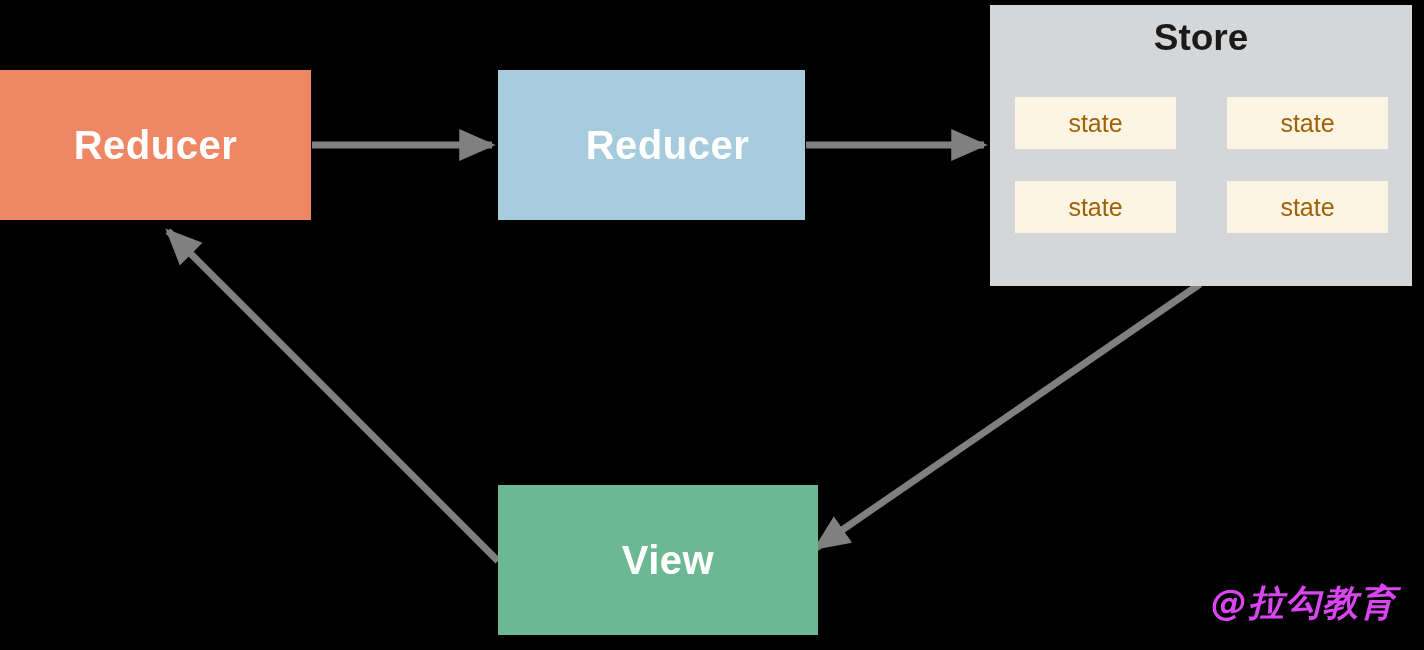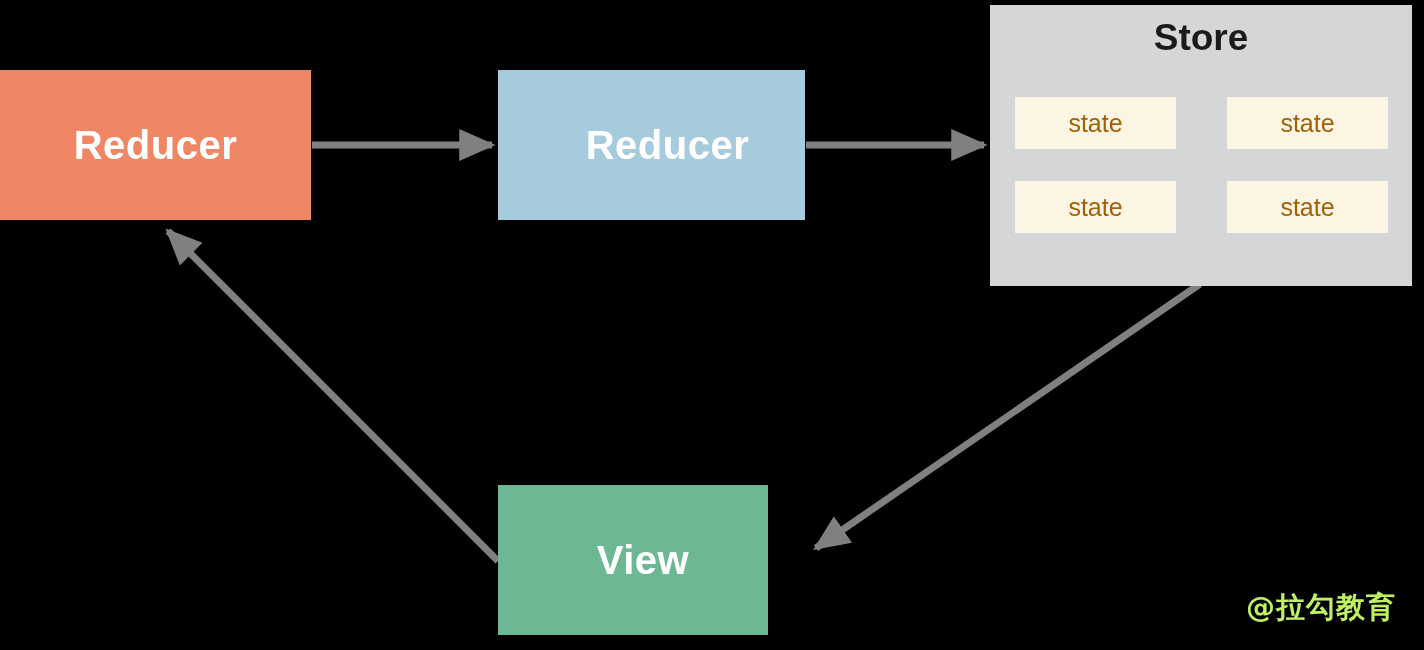--- a/index.html
+++ b/index.html
@@ -45,21 +45,21 @@
     top: 70px;
     width: 307px;
     height: 150px;
     background: #a6cbdd;
     padding-left: 32px;
   }
   
   #node-view {
     left: 498px;
     top: 485px;
-    width: 270px;
+    width: 320px;
     height: 150px;
     background: #6cb893;
     padding-left: 20px;
   }
   
   #node-store {
     left: 990px;
     top: 5px;
     width: 422px;
     height: 281px;
@@ -111,26 +111,27 @@
     left: 0;
     top: 0;
     width: 1424px;
     height: 650px;
     pointer-events: none;
   }
   #watermark {
     position: absolute;
     right: 28px;
     bottom: 22px;
-    color: #bef264;
-    font-size: 29px;
+    color: #d946ef;
+    font-size: 36px;
     font-weight: bold;
     font-family: "DejaVu Sans", "Liberation Sans", sans-serif;
     letter-spacing: 1px;
     user-select: none;
+    font-style: italic;
   }
 </style>
 </head>
 <body>
 
 <div id="canvas">
 
   <svg id="arrow-layer" viewBox="0 0 1424 650" width="1424" height="650">
     <defs>
       <marker id="head" viewBox="0 0 10 10" refX="9" refY="5" markerWidth="5.2" markerHeight="5.2" orient="auto-start-reverse">

